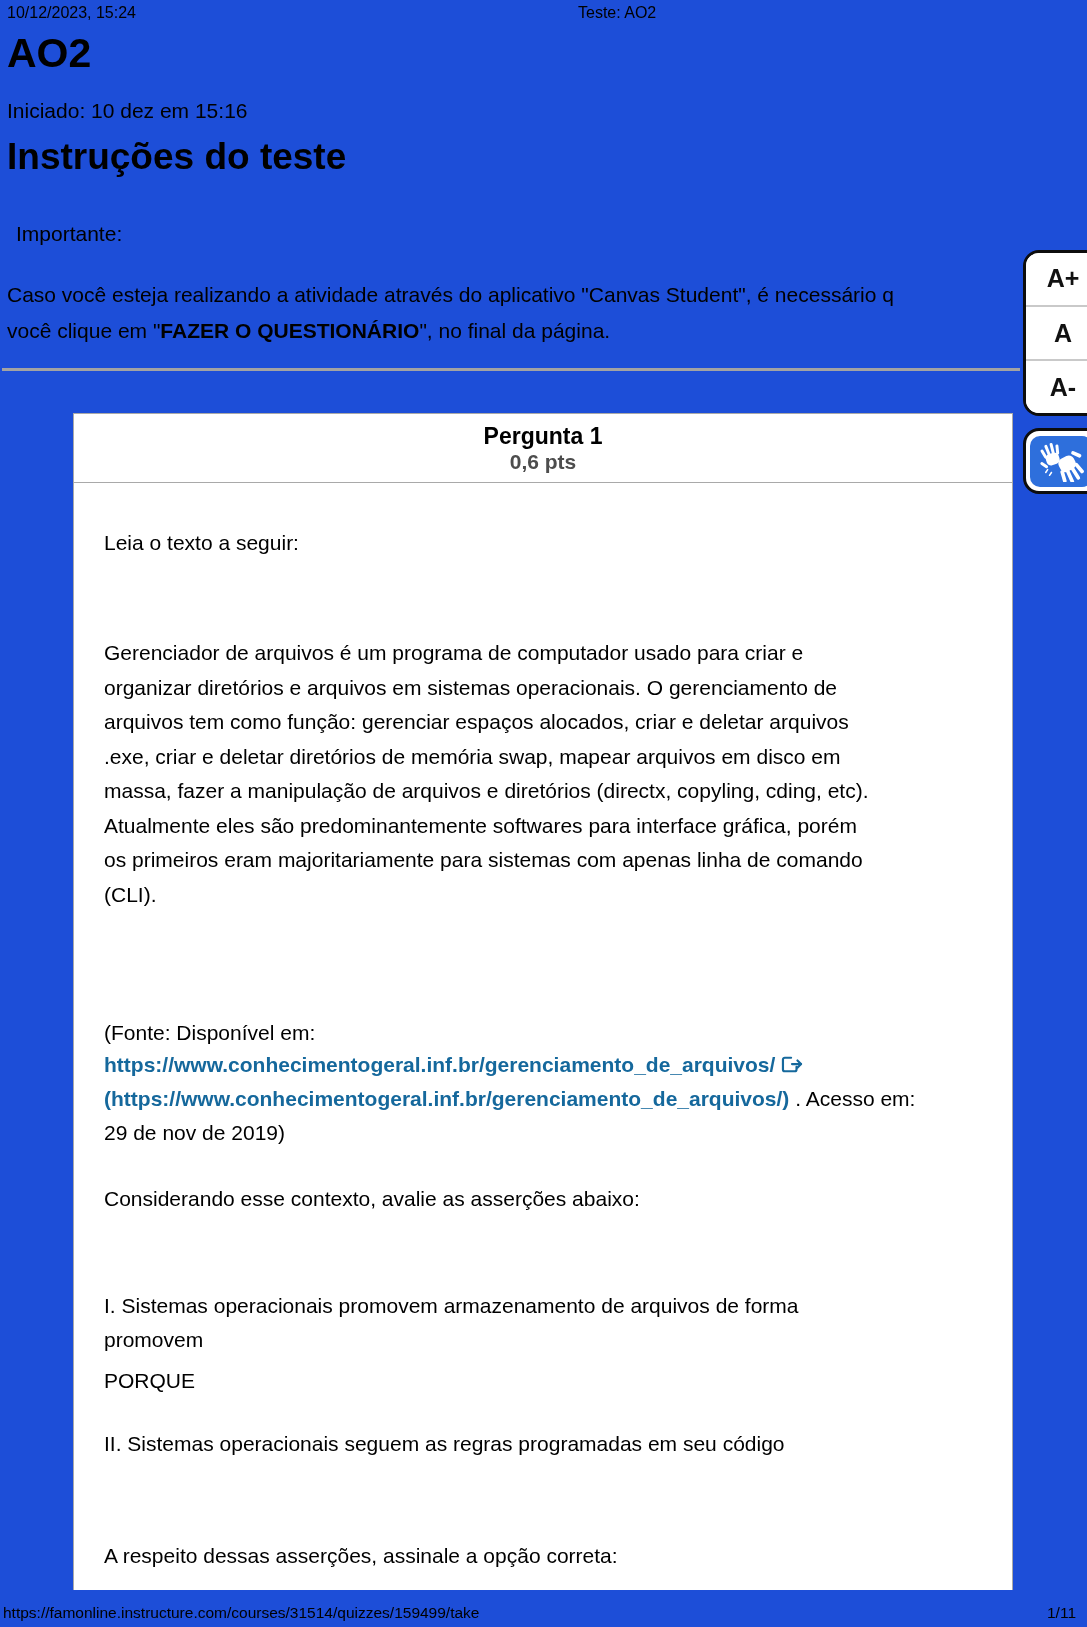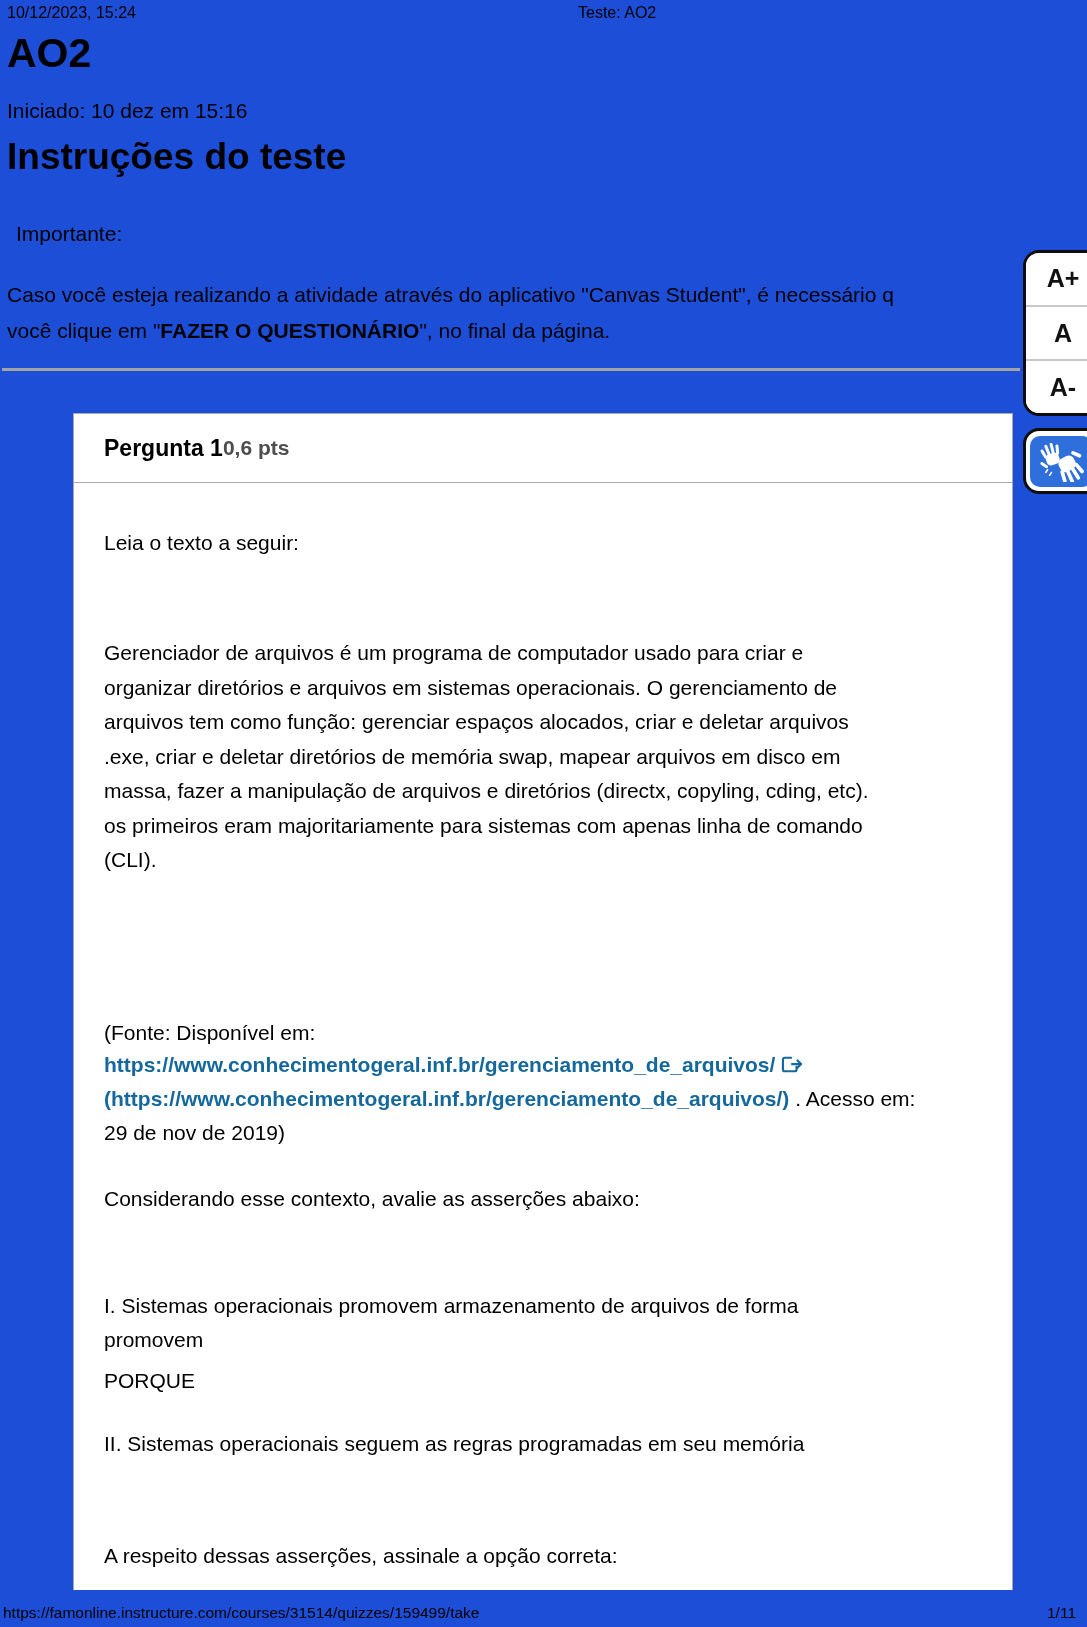--- a/index.html
+++ b/index.html
@@ -30,23 +30,24 @@
   .hr         { position:absolute; left:2px; top:368px; width:1018px; height:3px; background:#a3a3a3; }
 
   
   .qbox {
     position:absolute; left:73px; top:413px;
     width:940px; height:1177px;
     border:1.5px solid #a9a9a9; border-bottom:none;
     background:#fff;
   }
   .qhead {
-    display:flex; justify-content:flex-start; align-items:center;
+    display:flex; justify-content:center; align-items:center;
     height:69px; padding:0 30px;
     border-bottom:1.5px solid #a9a9a9;
+    flex-direction:column;
   }
   .qtitle { font-size:23px; font-weight:bold; }
   .qpts   { font-size:21px; font-weight:bold; color:#4d4d4d; }
   .qline  { position:absolute; left:30px; font-size:21px; white-space:nowrap; }
   .qpara  { position:absolute; left:30px; font-size:21px; line-height:34.5px; white-space:nowrap; }
 
   .link {
     color:#15689c; font-weight:bold; 
     cursor:pointer;
   }
@@ -102,20 +103,21 @@
     </div>
 
     <div class="qline" style="top:117px">Leia o texto a seguir:</div>
 
     <div class="qpara" style="top:222px">
       <div>Gerenciador de arquivos é um programa de computador usado para criar e</div>
       <div>organizar diretórios e arquivos em sistemas operacionais. O gerenciamento de</div>
       <div>arquivos tem como função: gerenciar espaços alocados, criar e deletar arquivos</div>
       <div>.exe, criar e deletar diretórios de memória swap, mapear arquivos em disco em</div>
       <div>massa, fazer a manipulação de arquivos e diretórios (directx, copyling, cding, etc).</div>
+      <div>Atualmente eles são predominantemente softwares para interface gráfica, porém</div>
       <div>os primeiros eram majoritariamente para sistemas com apenas linha de comando</div>
       <div>(CLI).</div>
     </div>
 
     <div class="qline" style="top:607px">(Fonte: Disponível em:</div>
 
     <div class="qline" style="top:639px">
       <a class="link">https://www.conhecimentogeral.inf.br/gerenciamento_de_arquivos/</a><span class="ext-icon"><svg width="22" height="19" viewBox="0 0 24 21" fill="none" stroke="#15689c" stroke-width="2.4" stroke-linecap="round" stroke-linejoin="round">
             <path d="M11 3 H4 a2 2 0 0 0 -2 2 V16 a2 2 0 0 0 2 2 H15 a2 2 0 0 0 2 -2 V13"></path>
             <path d="M12 10 L22 10"></path>
@@ -129,21 +131,21 @@
 
     <div class="qline" style="top:707px">29 de nov de 2019)</div>
 
     <div class="qline" style="top:773px">Considerando esse contexto, avalie as asserções abaixo:</div>
 
     <div class="qline" style="top:880px">I. Sistemas operacionais promovem armazenamento de arquivos de forma</div>
     <div class="qline" style="top:914px">promovem</div>
 
     <div class="qline" style="top:955px">PORQUE</div>
 
-    <div class="qline" style="top:1018px">II. Sistemas operacionais seguem as regras programadas em seu memória</div>
+    <div class="qline" style="top:1018px">II. Sistemas operacionais seguem as regras programadas em seu código</div>
 
     <div class="qline" style="top:1130px">A respeito dessas asserções, assinale a opção correta:</div>
   </div>
 
   <div class="a11y-font">
     <button class="a11y-row">A+</button>
     <div class="a11y-div"></div>
     <button class="a11y-row">A</button>
     <div class="a11y-div"></div>
     <button class="a11y-row">A-</button>

